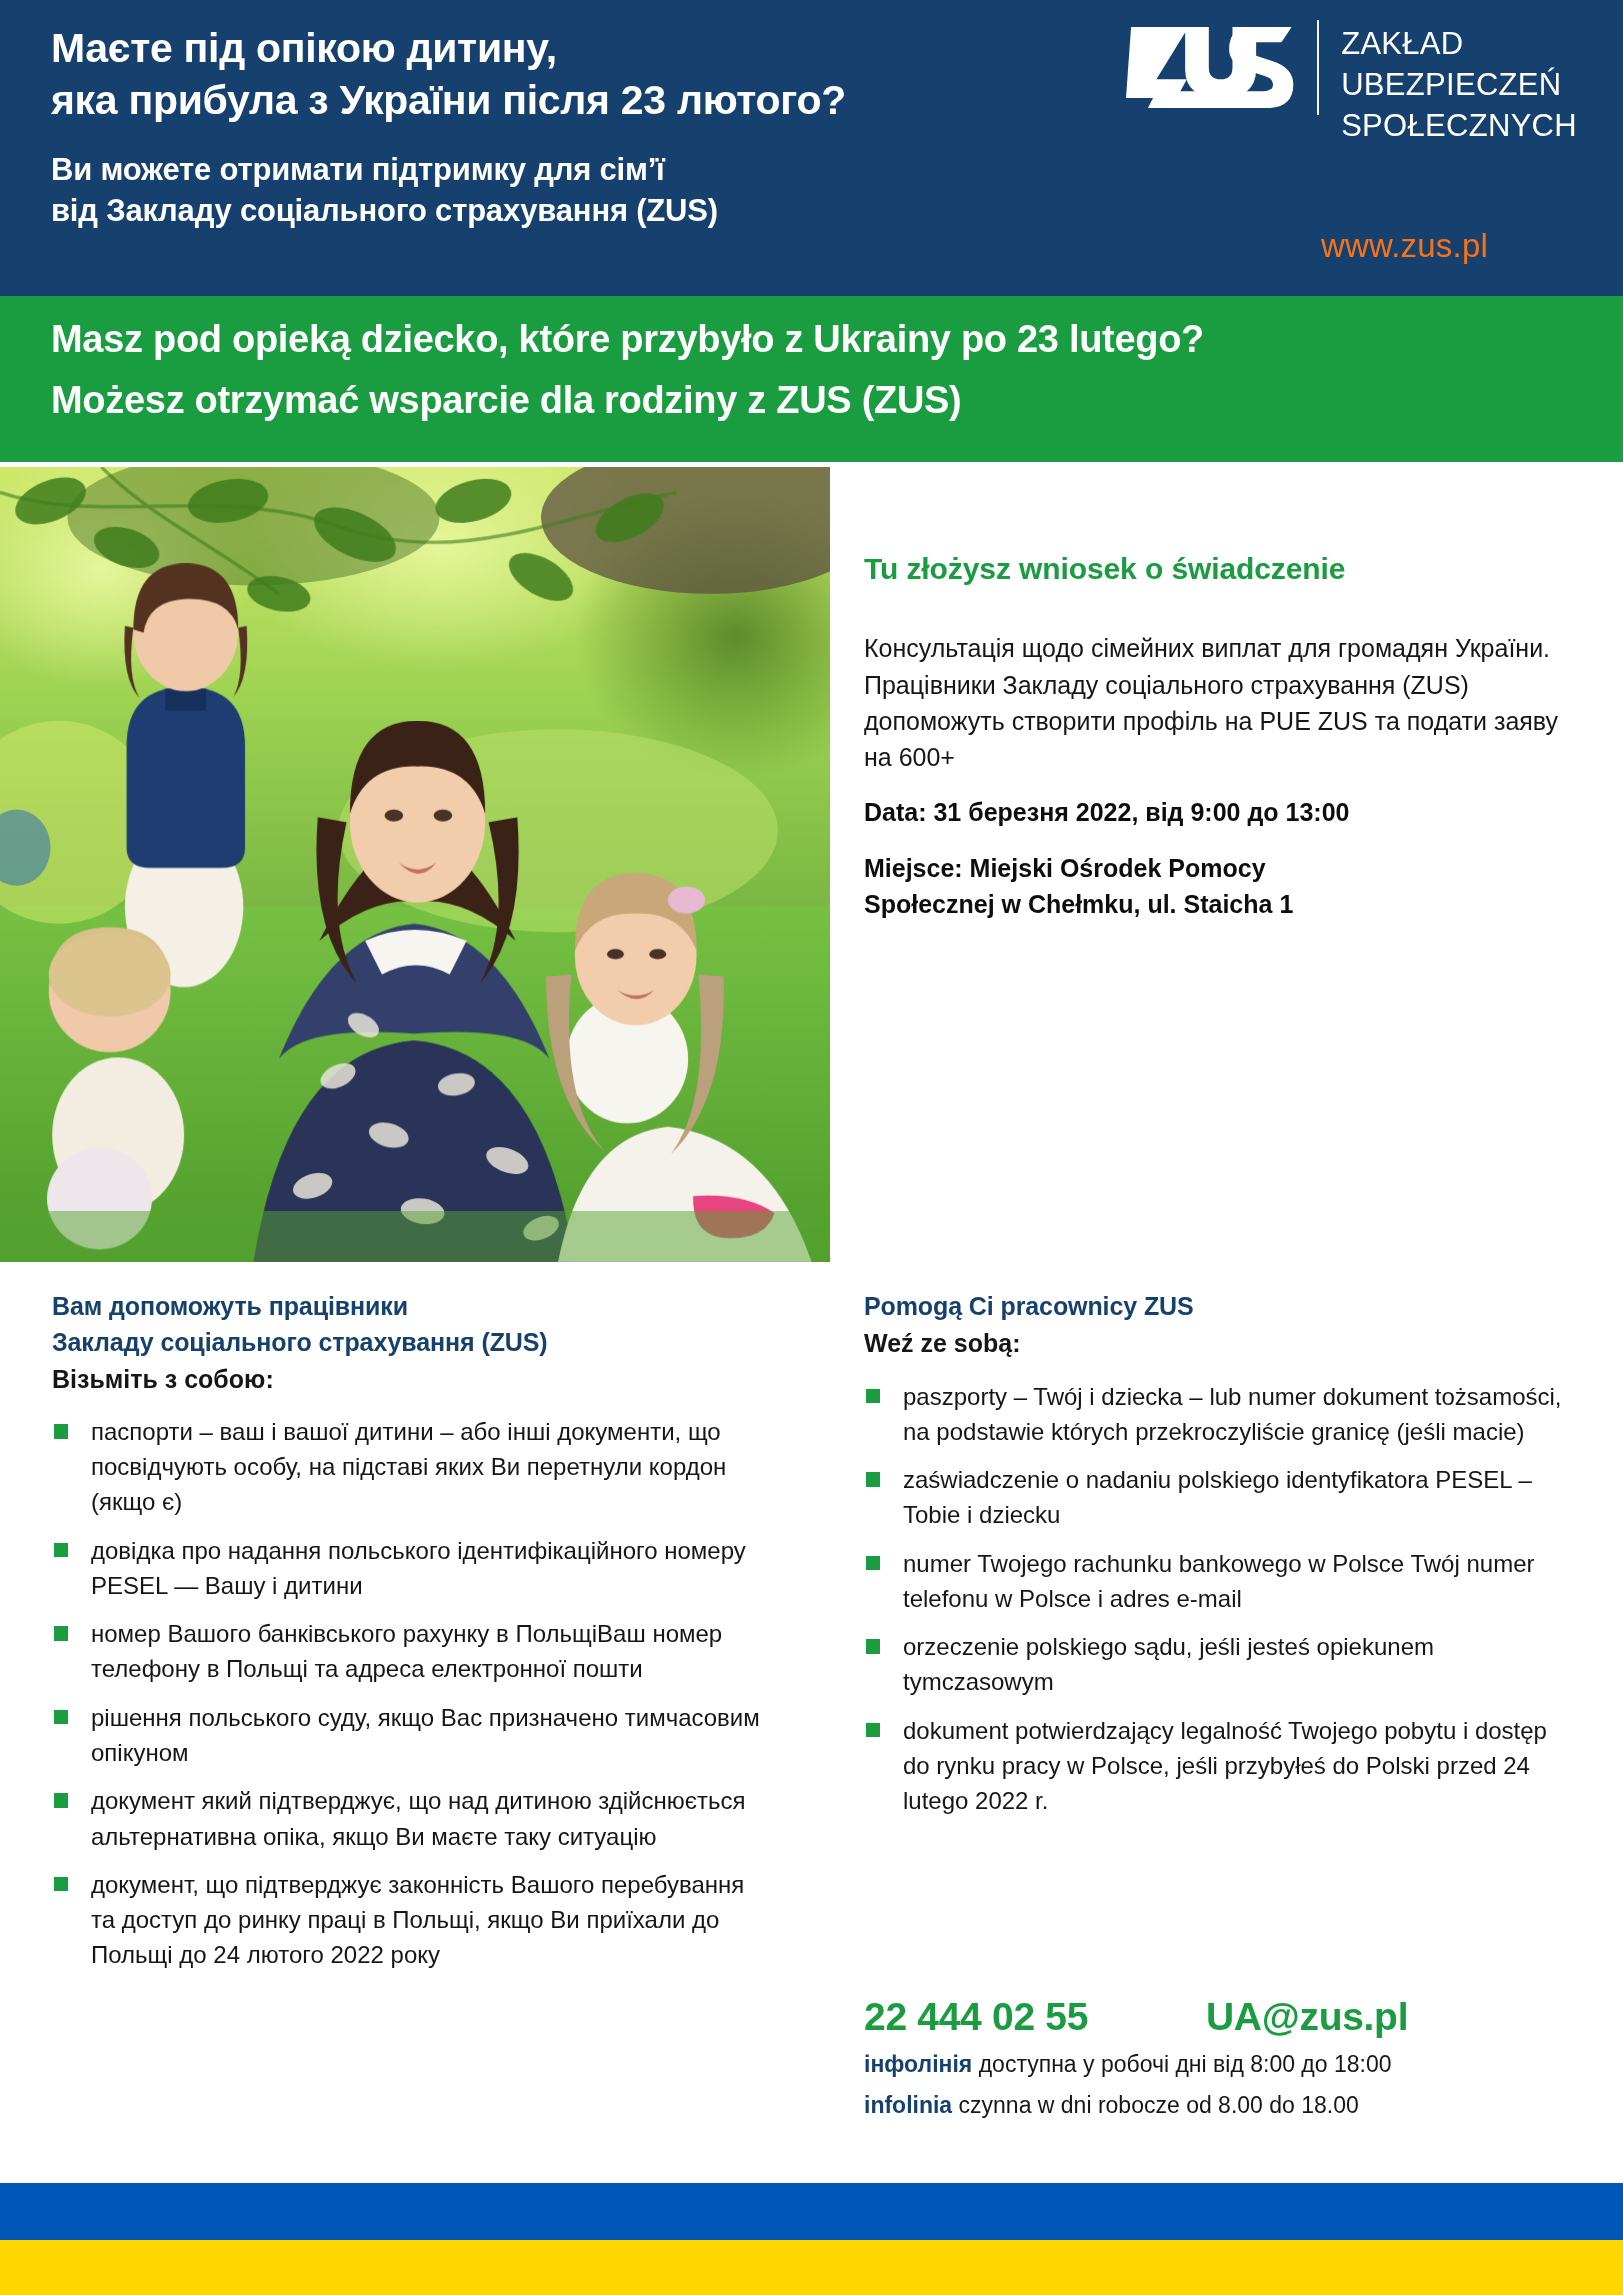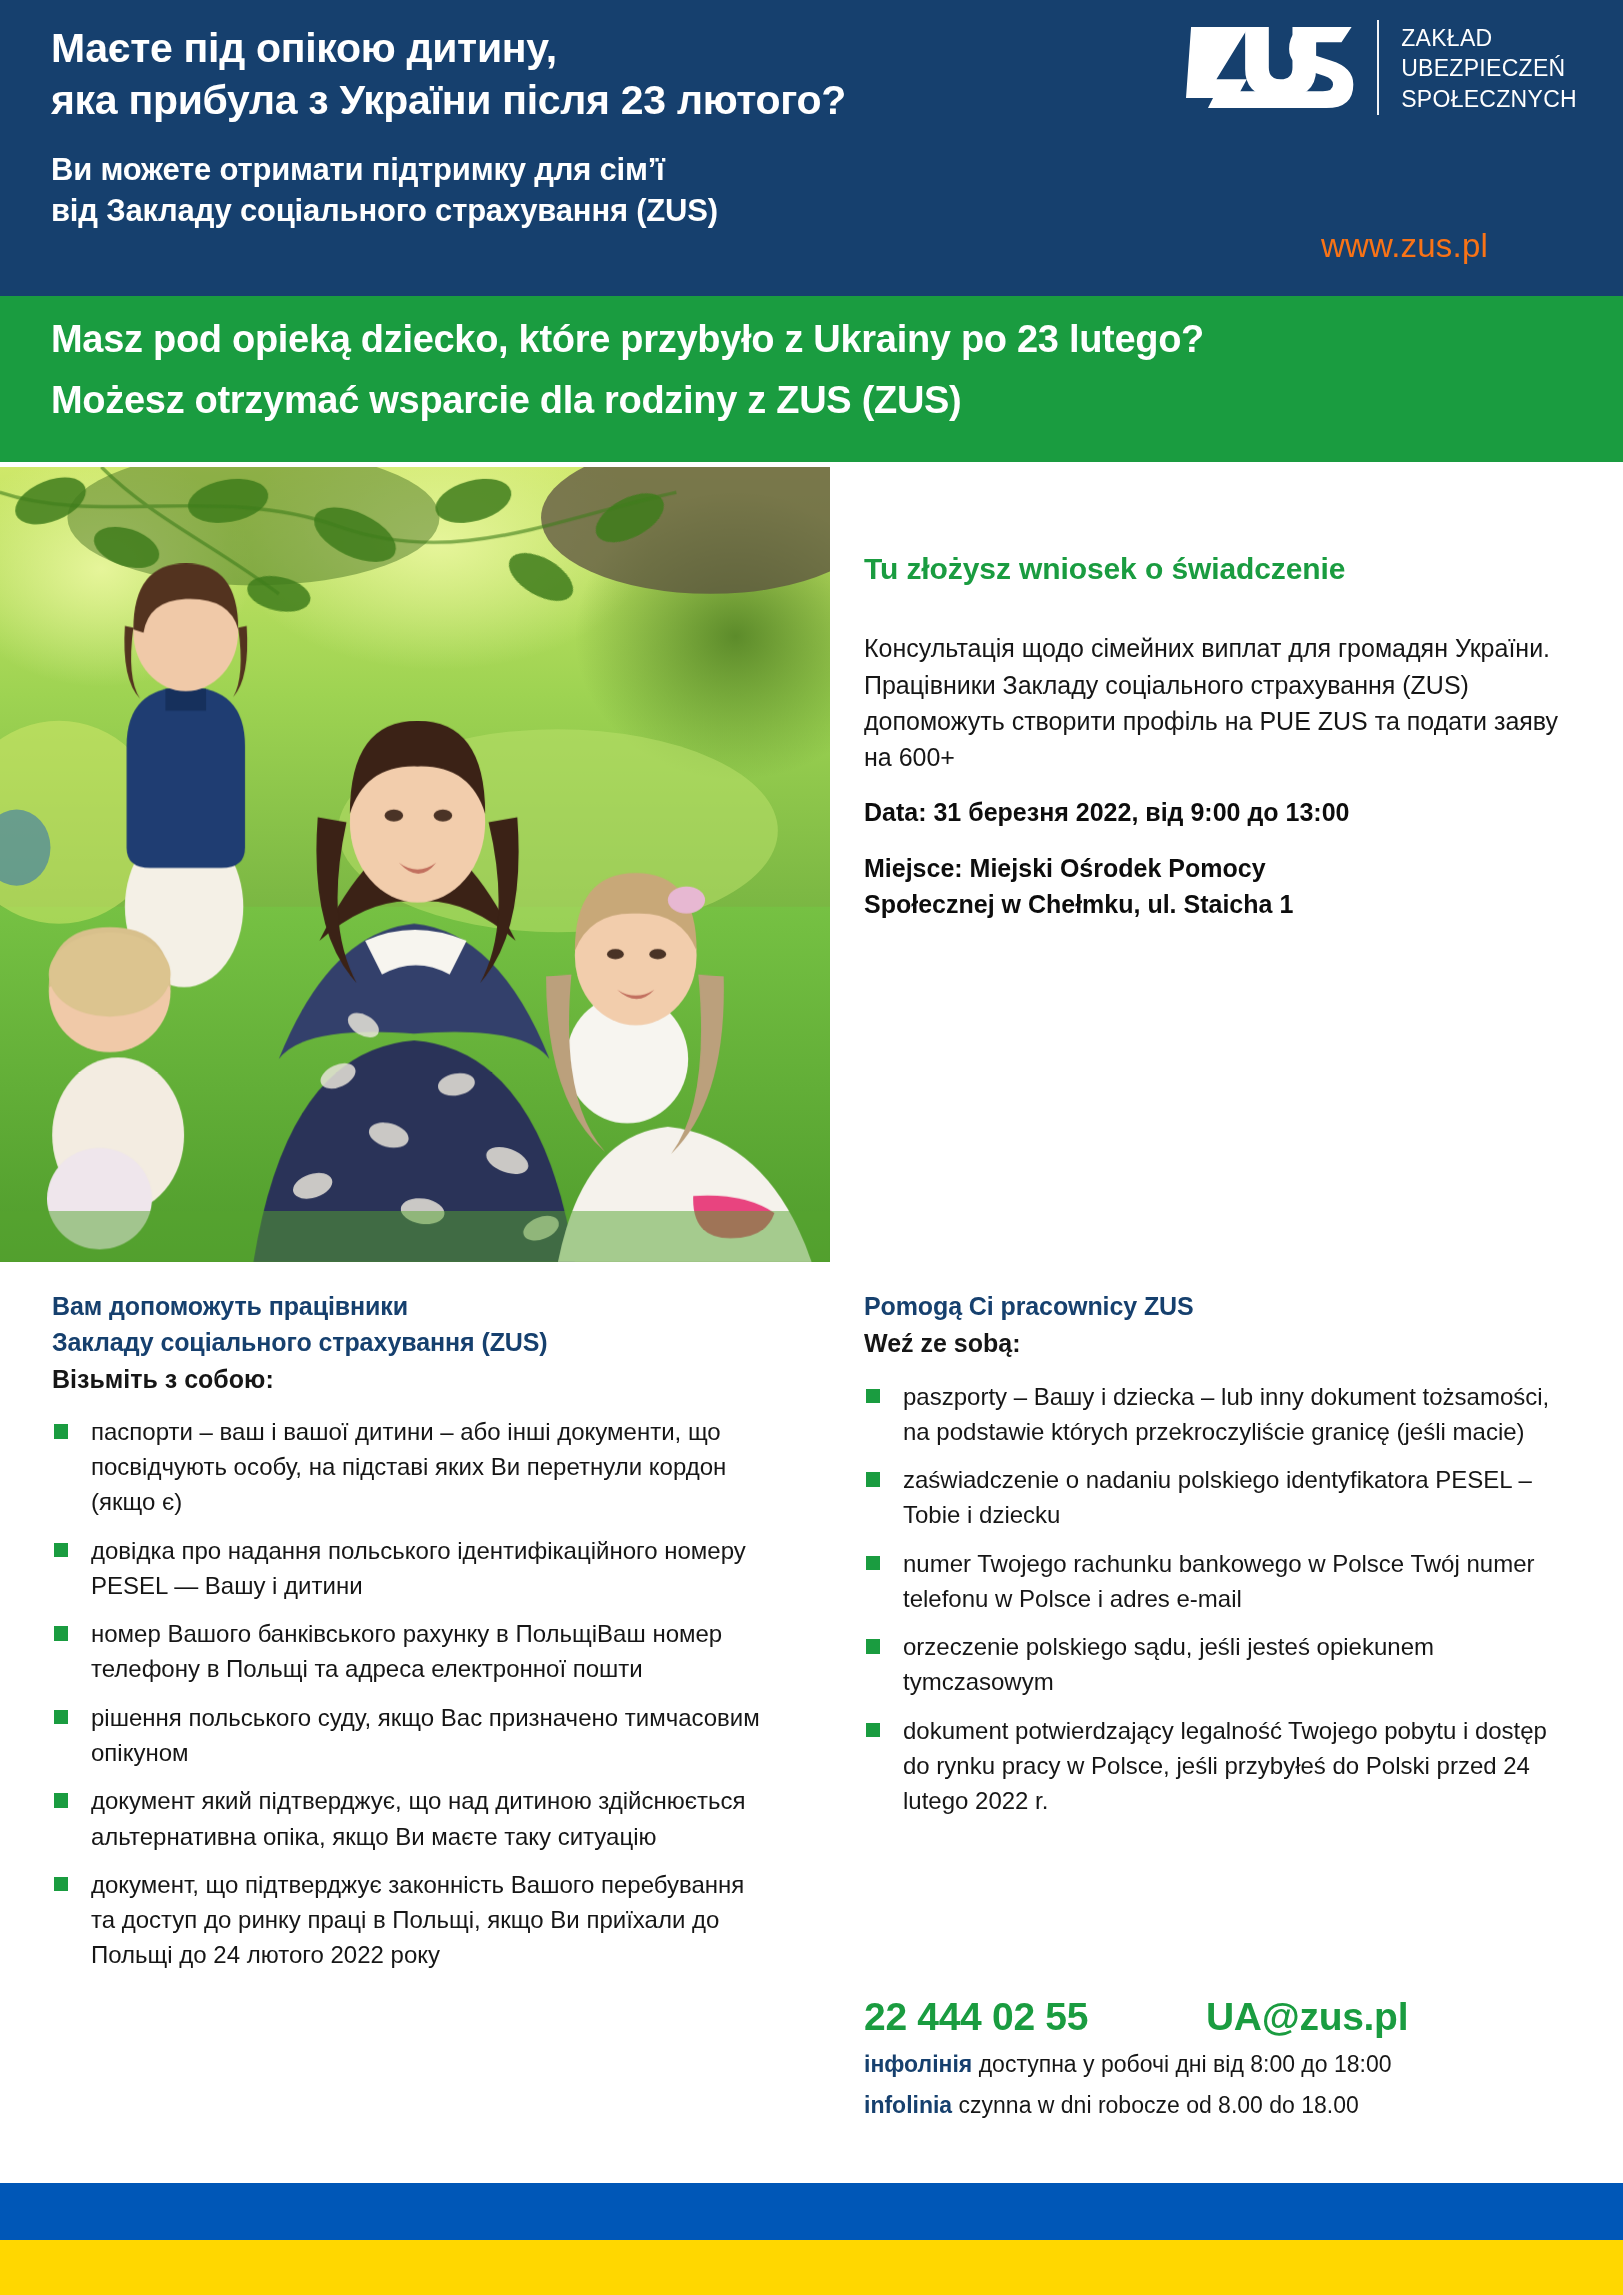--- a/index.html
+++ b/index.html
@@ -56,21 +56,21 @@
     gap: 22px;
   }
   .logo-mark { width: 169px; height: 95px; display: block; }
   .logo-rule {
     width: 1.7px; height: 95px;
     background: #ffffff;
     opacity: .95;
   }
   .logo-words {
     color: #ffffff;
-    font-size: 23px;
+    font-size: 31px;
     font-weight: 400;
     line-height: 1.33;
     letter-spacing: 0.3px;
     white-space: nowrap;
     padding-top: 2.5px;
   }
   .site-url {
     position: absolute;
     right: 135px; top: 227px;
     color: #f97316;
@@ -411,21 +411,21 @@
       <li><span class="sq"></span><span>рішення польського суду, якщо Вас призначено тимчасовим опікуном</span></li>
       <li><span class="sq"></span><span>документ який підтверджує, що над дитиною здійснюється альтернативна опіка, якщо Ви маєте таку ситуацію</span></li>
       <li><span class="sq"></span><span>документ, що підтверджує законність Вашого перебування та доступ до ринку праці в Польщі, якщо Ви приїхали до Польщі до 24 лютого 2022 року</span></li>
     </ul>
   </div>
 
   <div class="col col-right">
     <div class="col-head">Pomogą Ci pracownicy ZUS</div>
     <div class="col-sub">Weź ze sobą:</div>
     <ul class="bullets">
-      <li><span class="sq"></span><span>paszporty – Вашу i dziecka – lub inny dokument tożsamości, na podstawie których przekroczyliście granicę (jeśli macie)</span></li>
+      <li><span class="sq"></span><span>paszporty – Twój i dziecka – lub numer dokument tożsamości, na podstawie których przekroczyliście granicę (jeśli macie)</span></li>
       <li><span class="sq"></span><span>zaświadczenie o nadaniu polskiego identyfikatora PESEL – Tobie i dziecku</span></li>
       <li><span class="sq"></span><span>numer Twojego rachunku bankowego w Polsce Twój numer telefonu w Polsce i adres e-mail</span></li>
       <li><span class="sq"></span><span>orzeczenie polskiego sądu, jeśli jesteś opiekunem tymczasowym</span></li>
       <li><span class="sq"></span><span>dokument potwierdzający legalność Twojego pobytu i dostęp do rynku pracy w Polsce, jeśli przybyłeś do Polski przed 24 lutego 2022 r.</span></li>
     </ul>
   </div>
 
   <div class="contact">
     <div class="contact-row">
       <div class="phone">22 444 02 55</div>

